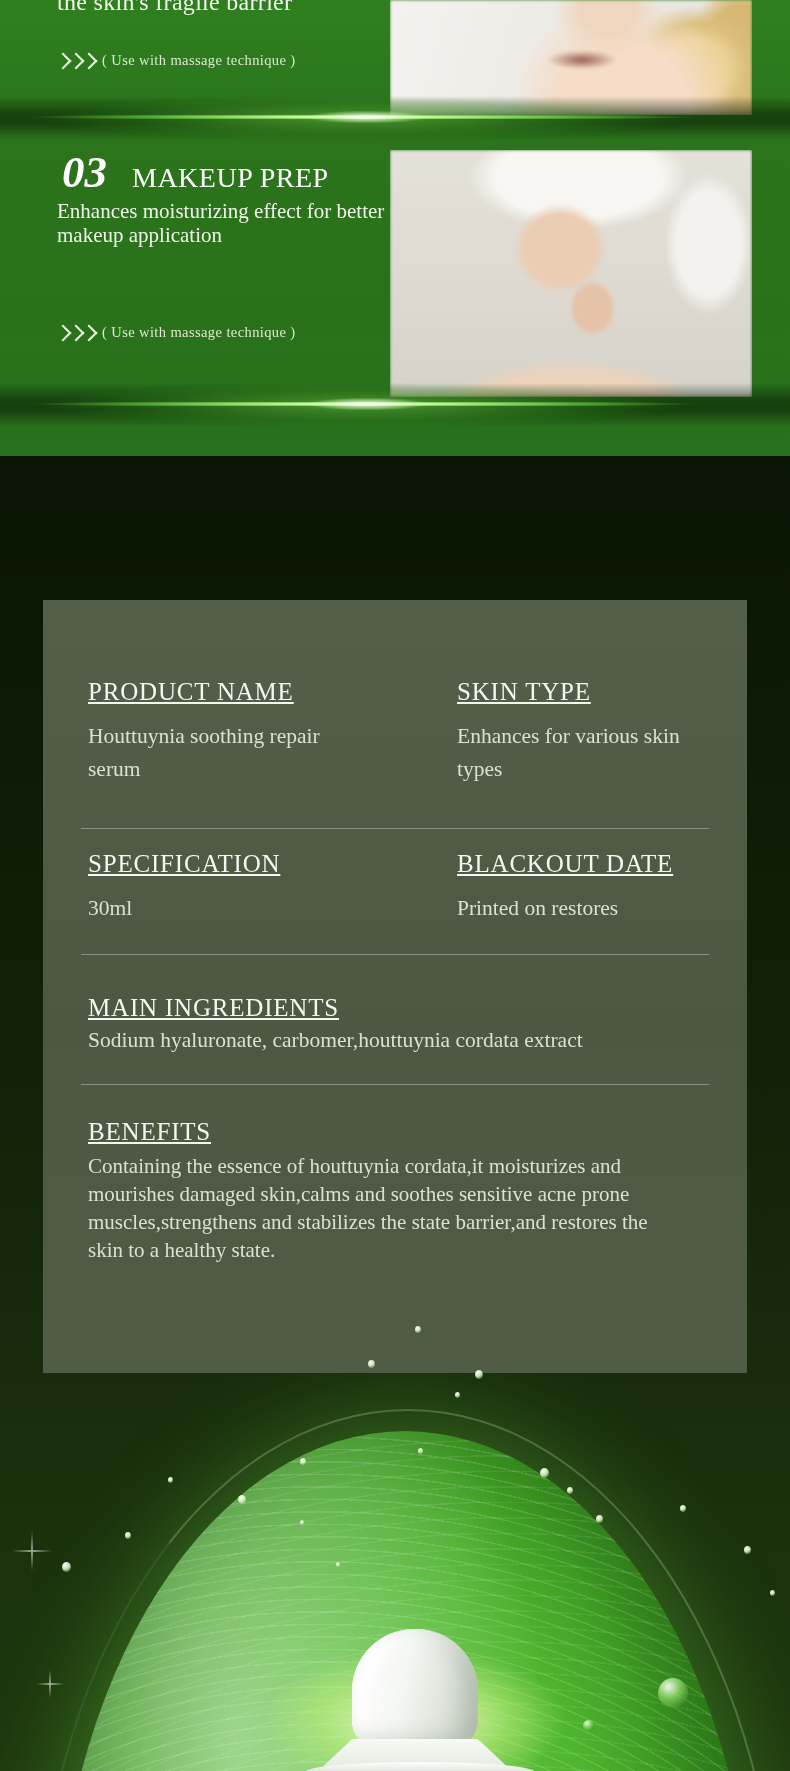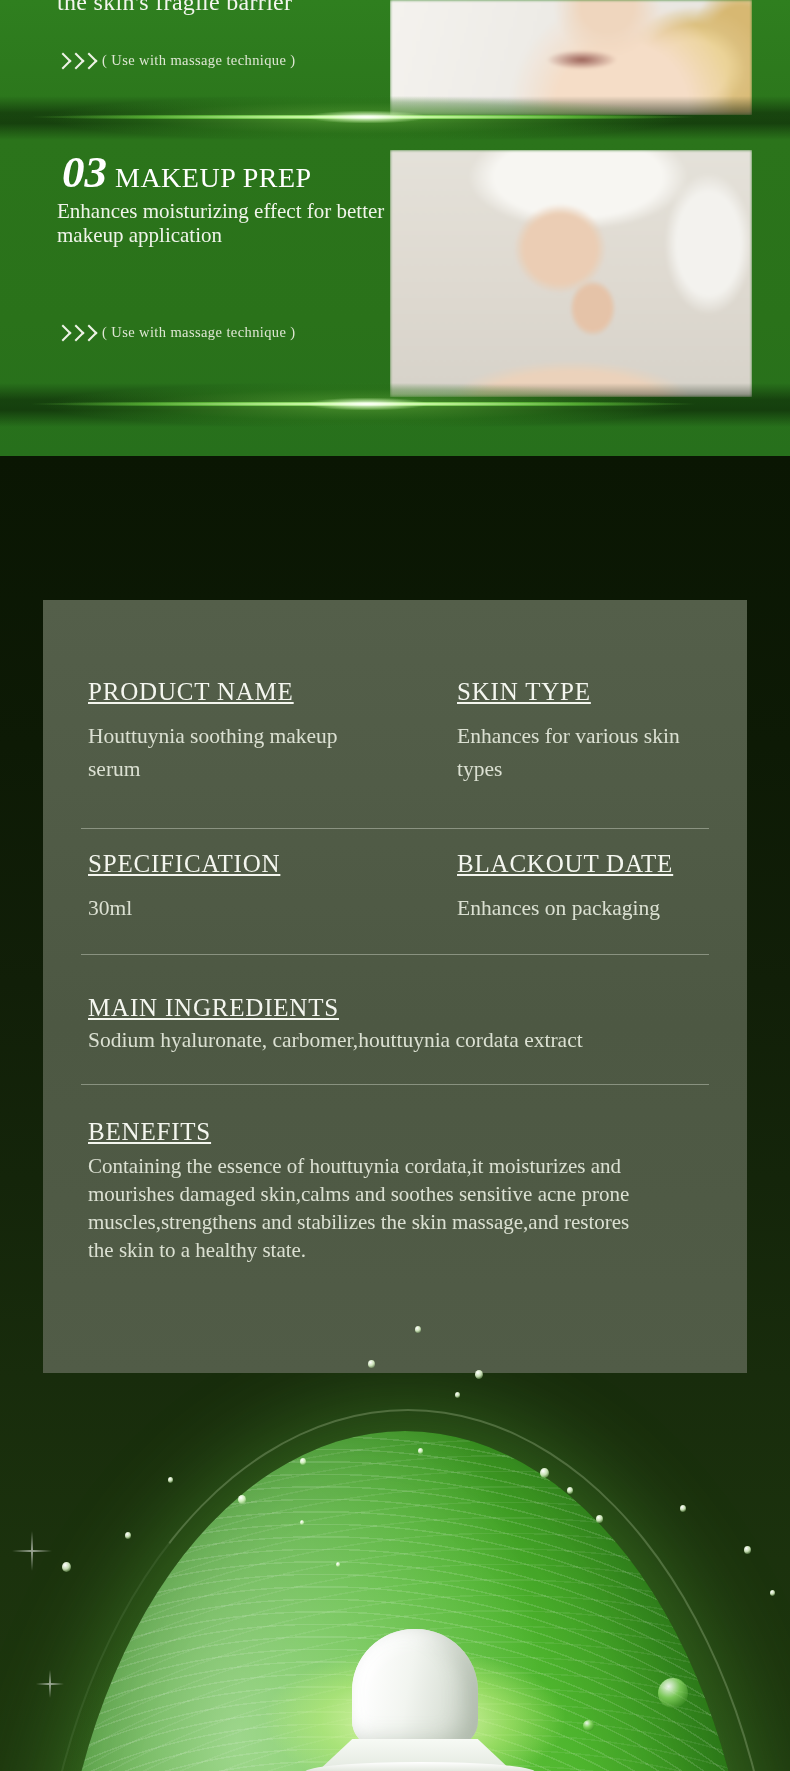--- a/index.html
+++ b/index.html
@@ -12,21 +12,21 @@
   .tagline{position:absolute;left:57px;top:-11px;font-size:24px;color:#f3f6ee;letter-spacing:.3px;white-space:nowrap;}
 
   .usage{position:absolute;display:flex;align-items:center;gap:9px;}
   .usage-1{left:57px;top:52px;}
   .usage-2{left:57px;top:324px;}
   .chevrons{display:flex;gap:3px;align-items:center;}
   .chev{width:10px;height:10px;border-top:2px solid #eef3e6;border-right:2px solid #eef3e6;
         transform:rotate(45deg);margin-right:-2px;}
   .usage-note{font-size:14.5px;letter-spacing:.4px;color:#dfe7d4;white-space:nowrap;}
 
-  .title-row{position:absolute;left:62px;top:150px;display:flex;align-items:baseline;gap:8px;color:#ffffff;}
+  .title-row{position:absolute;left:62px;top:150px;display:flex;align-items:baseline;gap:25px;color:#ffffff;}
   .title-num{font-size:45px;font-style:italic;font-weight:700;line-height:1;}
   .title-text{font-size:28px;letter-spacing:.5px;line-height:1;}
   .desc{position:absolute;left:57px;top:200px;width:334px;font-size:21px;line-height:23.5px;color:#f0f4ea;}
 
   
   .photo{position:absolute;left:390px;width:362px;overflow:hidden;}
   .photo-1{top:0;height:115px;}
   .photo-2{top:150px;height:247px;}
   .photo-art{width:100%;height:100%;filter:blur(1.5px) saturate(.95);}
   .art-1{background:
@@ -156,37 +156,37 @@
         <div class="line"></div>
         <div class="flash"></div>
     </div>
   </div>
 
   <div class="dark-section">
 
     <div class="spec-card">
 
       <div class="heading" style="left:45px;top:78px">PRODUCT NAME</div>
-      <div class="value" style="left:45px;top:120px;width:272px">Houttuynia soothing makeup serum</div>
+      <div class="value" style="left:45px;top:120px;width:272px">Houttuynia soothing repair serum</div>
       <div class="heading" style="left:414px;top:78px">SKIN TYPE</div>
       <div class="value" style="left:414px;top:120px;width:250px">Enhances for various skin types</div>
       <div class="hr" style="top:228px"></div>
 
       <div class="heading" style="left:45px;top:250px">SPECIFICATION</div>
       <div class="value" style="left:45px;top:292px">30ml</div>
       <div class="heading" style="left:414px;top:250px">BLACKOUT DATE</div>
-      <div class="value" style="left:414px;top:292px">Enhances on packaging</div>
+      <div class="value" style="left:414px;top:292px">Printed on restores</div>
       <div class="hr" style="top:354px"></div>
 
       <div class="heading" style="left:45px;top:394px">MAIN INGREDIENTS</div>
       <div class="value" style="left:45px;top:424px;width:630px">Sodium hyaluronate, carbomer,houttuynia cordata extract</div>
       <div class="hr" style="top:484px"></div>
 
       <div class="heading" style="left:45px;top:518px">BENEFITS</div>
-      <div class="value benefits-para" style="left:45px;top:552px;width:568px">Containing the essence of houttuynia cordata,it moisturizes and mourishes damaged skin,calms and soothes sensitive acne prone muscles,strengthens and stabilizes the skin massage,and restores the skin to a healthy state.</div>
+      <div class="value benefits-para" style="left:45px;top:552px;width:568px">Containing the essence of houttuynia cordata,it moisturizes and mourishes damaged skin,calms and soothes sensitive acne prone muscles,strengthens and stabilizes the state barrier,and restores the skin to a healthy state.</div>
     </div>
 
     <div class="orb-halo"></div>
     <div class="orb">
       <div class="ring-a"></div>
       <div class="ring-b"></div>
     </div>
     <div class="bubble-rim"></div>
     <div class="base-glow"></div>
     <div class="cap"></div>

